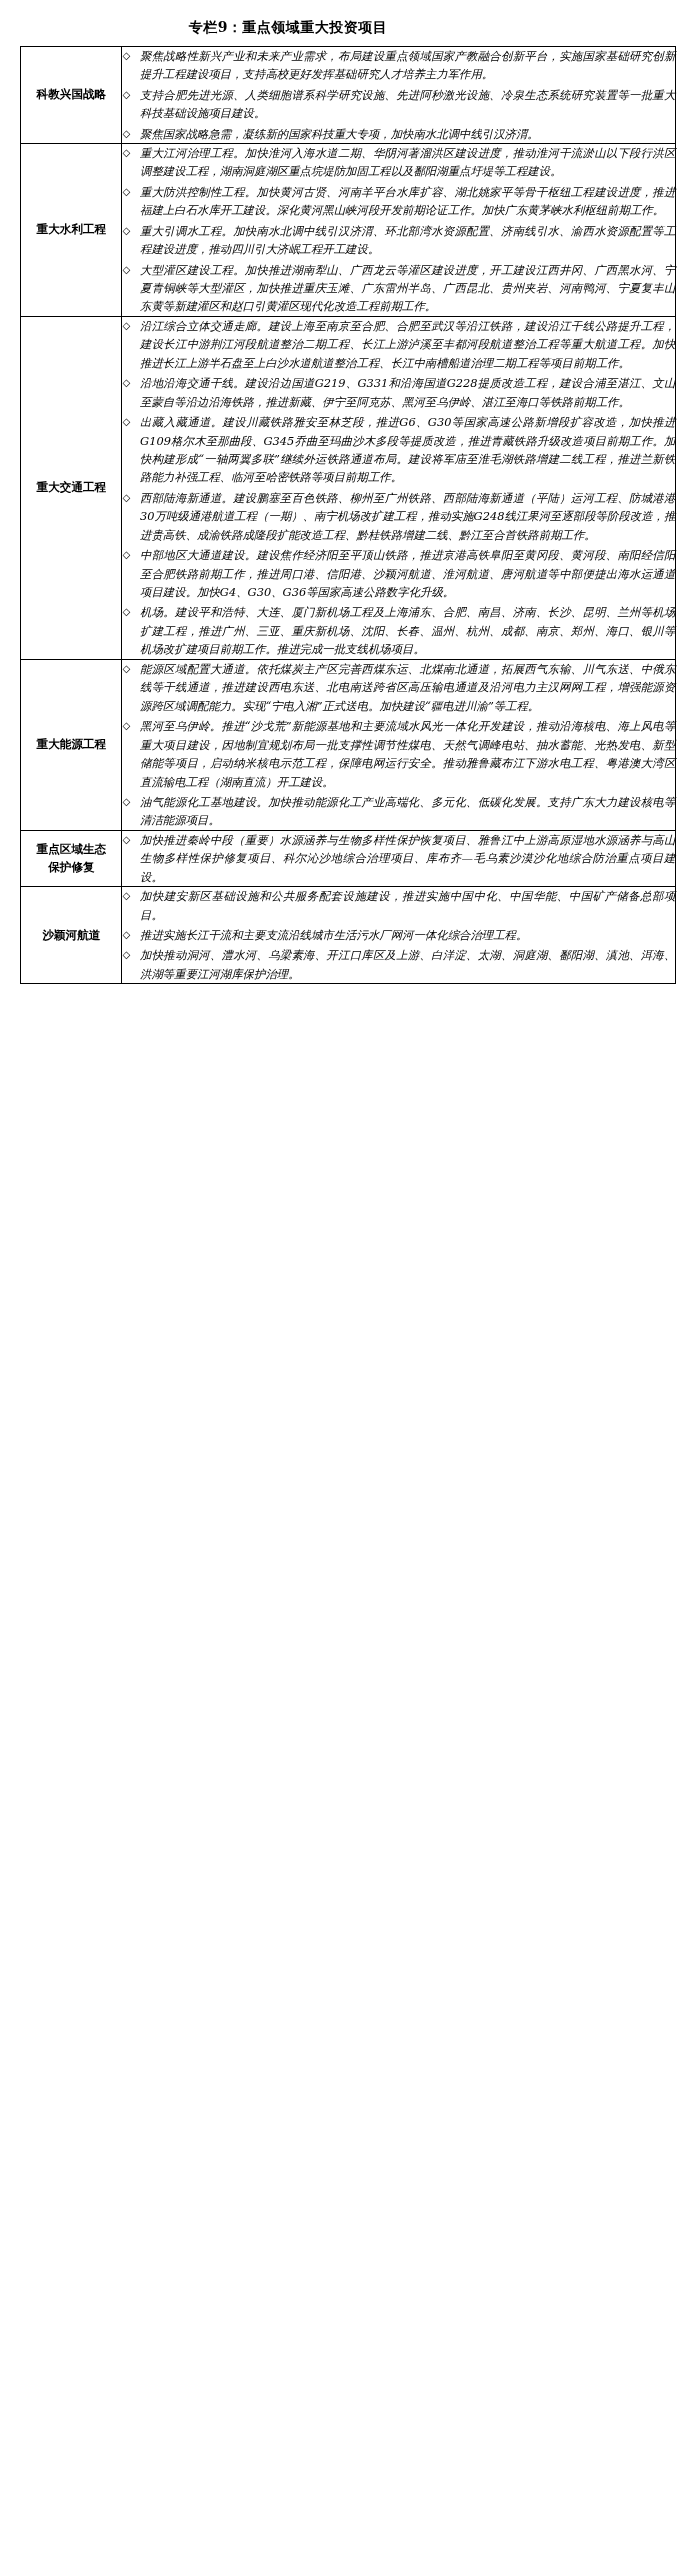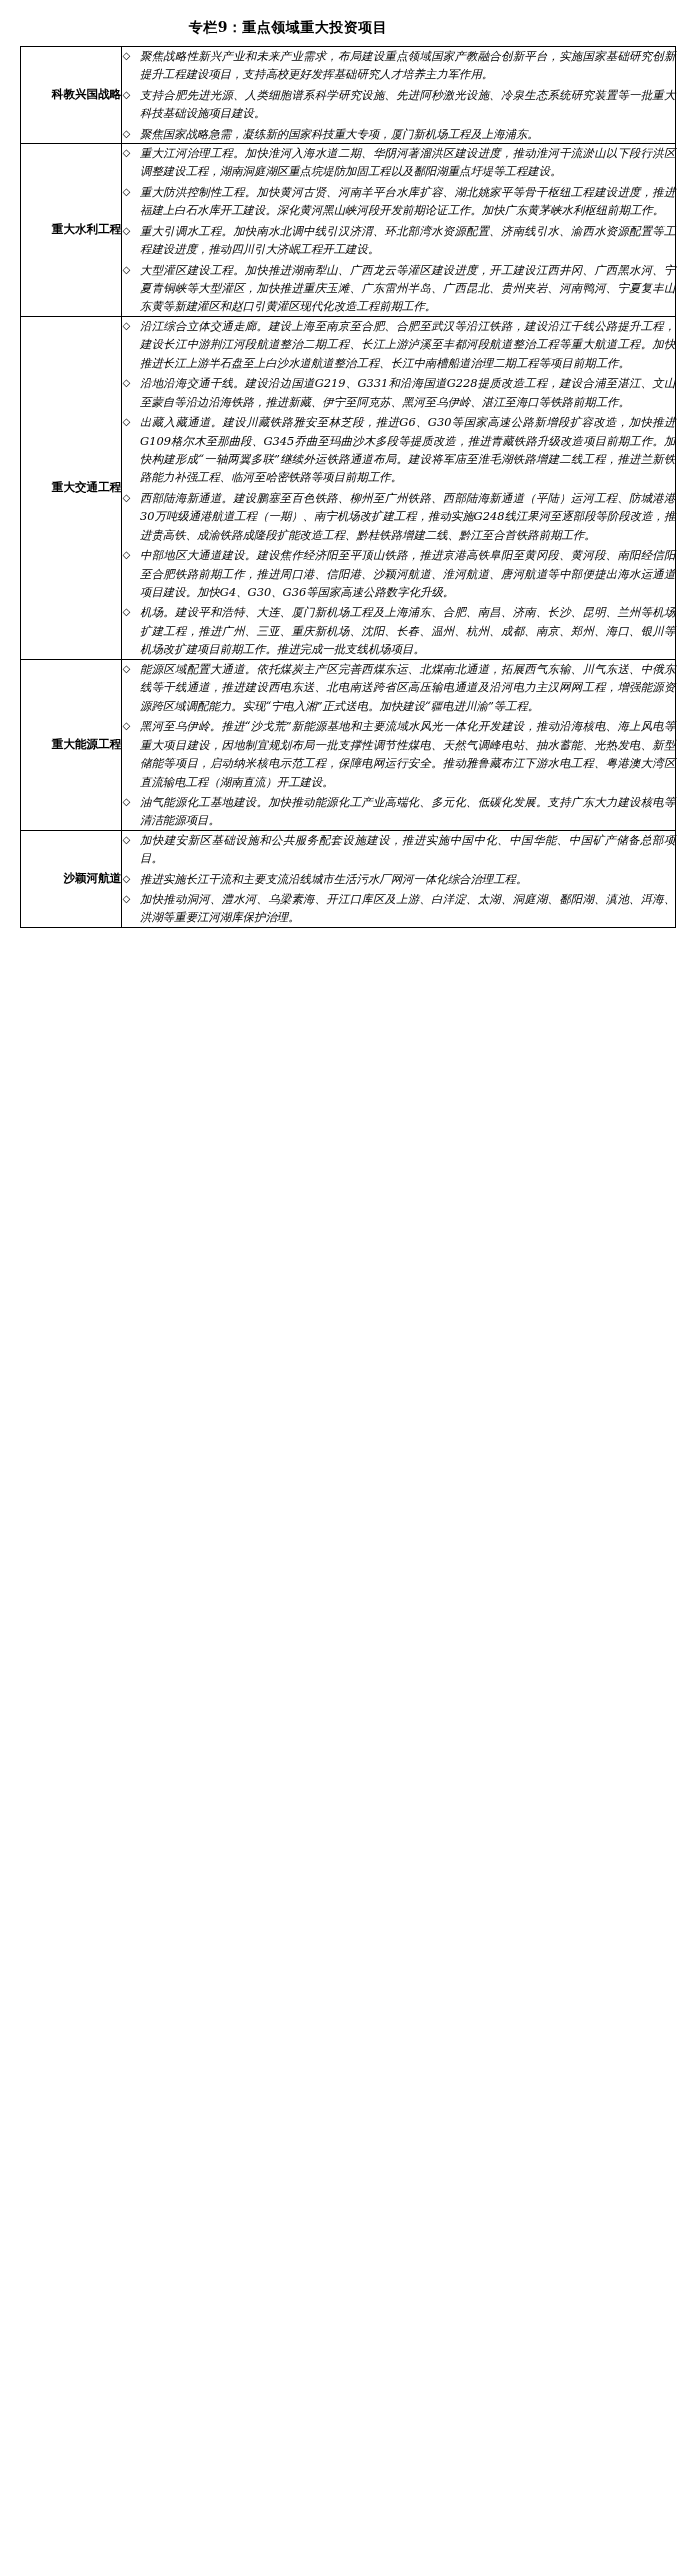--- a/index.html
+++ b/index.html
@@ -31,21 +31,21 @@
     table-layout: fixed;
     border: 0.9px solid #000;
   }
   table.box-table td {
     border: 0.9px solid #000;
     vertical-align: middle;
     padding: 0;
   }
   td.cat-cell {
     width: 100px;
-    text-align: right;
+    text-align: center;
     font-weight: bold;
     font-size: 11.6px;
     line-height: 1.5;
     font-family: "DejaVu Serif", "Liberation Serif", serif;
     padding: 5.6px 3.7px;
   }
   td.items-cell {
     padding: 6.5px 7.4px 7.4px 5.6px;
     vertical-align: top;
   }
@@ -97,21 +97,21 @@
             <li>
                 <span class="bullet">◇</span>
                 <span class="para-text">聚焦战略性新兴产业和未来产业需求，布局建设重点领域国家产教融合创新平台，实施国家基础研究创新提升工程建设项目，支持高校更好发挥基础研究人才培养主力军作用。</span>
               </li>
             <li>
                 <span class="bullet">◇</span>
                 <span class="para-text">支持合肥先进光源、人类细胞谱系科学研究设施、先进阿秒激光设施、冷泉生态系统研究装置等一批重大科技基础设施项目建设。</span>
               </li>
             <li>
                 <span class="bullet">◇</span>
-                <span class="para-text">聚焦国家战略急需，凝练新的国家科技重大专项，厦门新机场工程及上海浦东。</span>
+                <span class="para-text">聚焦国家战略急需，凝练新的国家科技重大专项，加快南水北调中线引汉济渭。</span>
               </li>
           </ul>
         </td>
       </tr>
 
       <tr>
         <td class="cat-cell">重大水利工程</td>
         <td class="items-cell">
           <ul class="items">
             <li>
@@ -179,20 +179,32 @@
                 <span class="para-text">黑河至乌伊岭。推进“沙戈荒”新能源基地和主要流域水风光一体化开发建设，推动沿海核电、海上风电等重大项目建设，因地制宜规划布局一批支撑性调节性煤电、天然气调峰电站、抽水蓄能、光热发电、新型储能等项目，启动纳米核电示范工程，保障电网运行安全。推动雅鲁藏布江下游水电工程、粤港澳大湾区直流输电工程（湖南直流）开工建设。</span>
               </li>
             <li>
                 <span class="bullet">◇</span>
                 <span class="para-text">油气能源化工基地建设。加快推动能源化工产业高端化、多元化、低碳化发展。支持广东大力建设核电等清洁能源项目。</span>
               </li>
           </ul>
         </td>
       </tr>
 
+      <tr>
+        <td class="cat-cell" style="white-space: pre-line;">重点区域生态
+保护修复</td>
+        <td class="items-cell">
+          <ul class="items">
+            <li>
+                <span class="bullet">◇</span>
+                <span class="para-text">加快推进秦岭中段（重要）水源涵养与生物多样性保护恢复项目、雅鲁江中上游高原湿地水源涵养与高山生物多样性保护修复项目、科尔沁沙地综合治理项目、库布齐—毛乌素沙漠沙化地综合防治重点项目建设。</span>
+              </li>
+          </ul>
+        </td>
+      </tr>
 
       <tr>
         <td class="cat-cell">沙颖河航道</td>
         <td class="items-cell">
           <ul class="items">
             <li>
                 <span class="bullet">◇</span>
                 <span class="para-text">加快建安新区基础设施和公共服务配套设施建设，推进实施中国中化、中国华能、中国矿产储备总部项目。</span>
               </li>
             <li>

